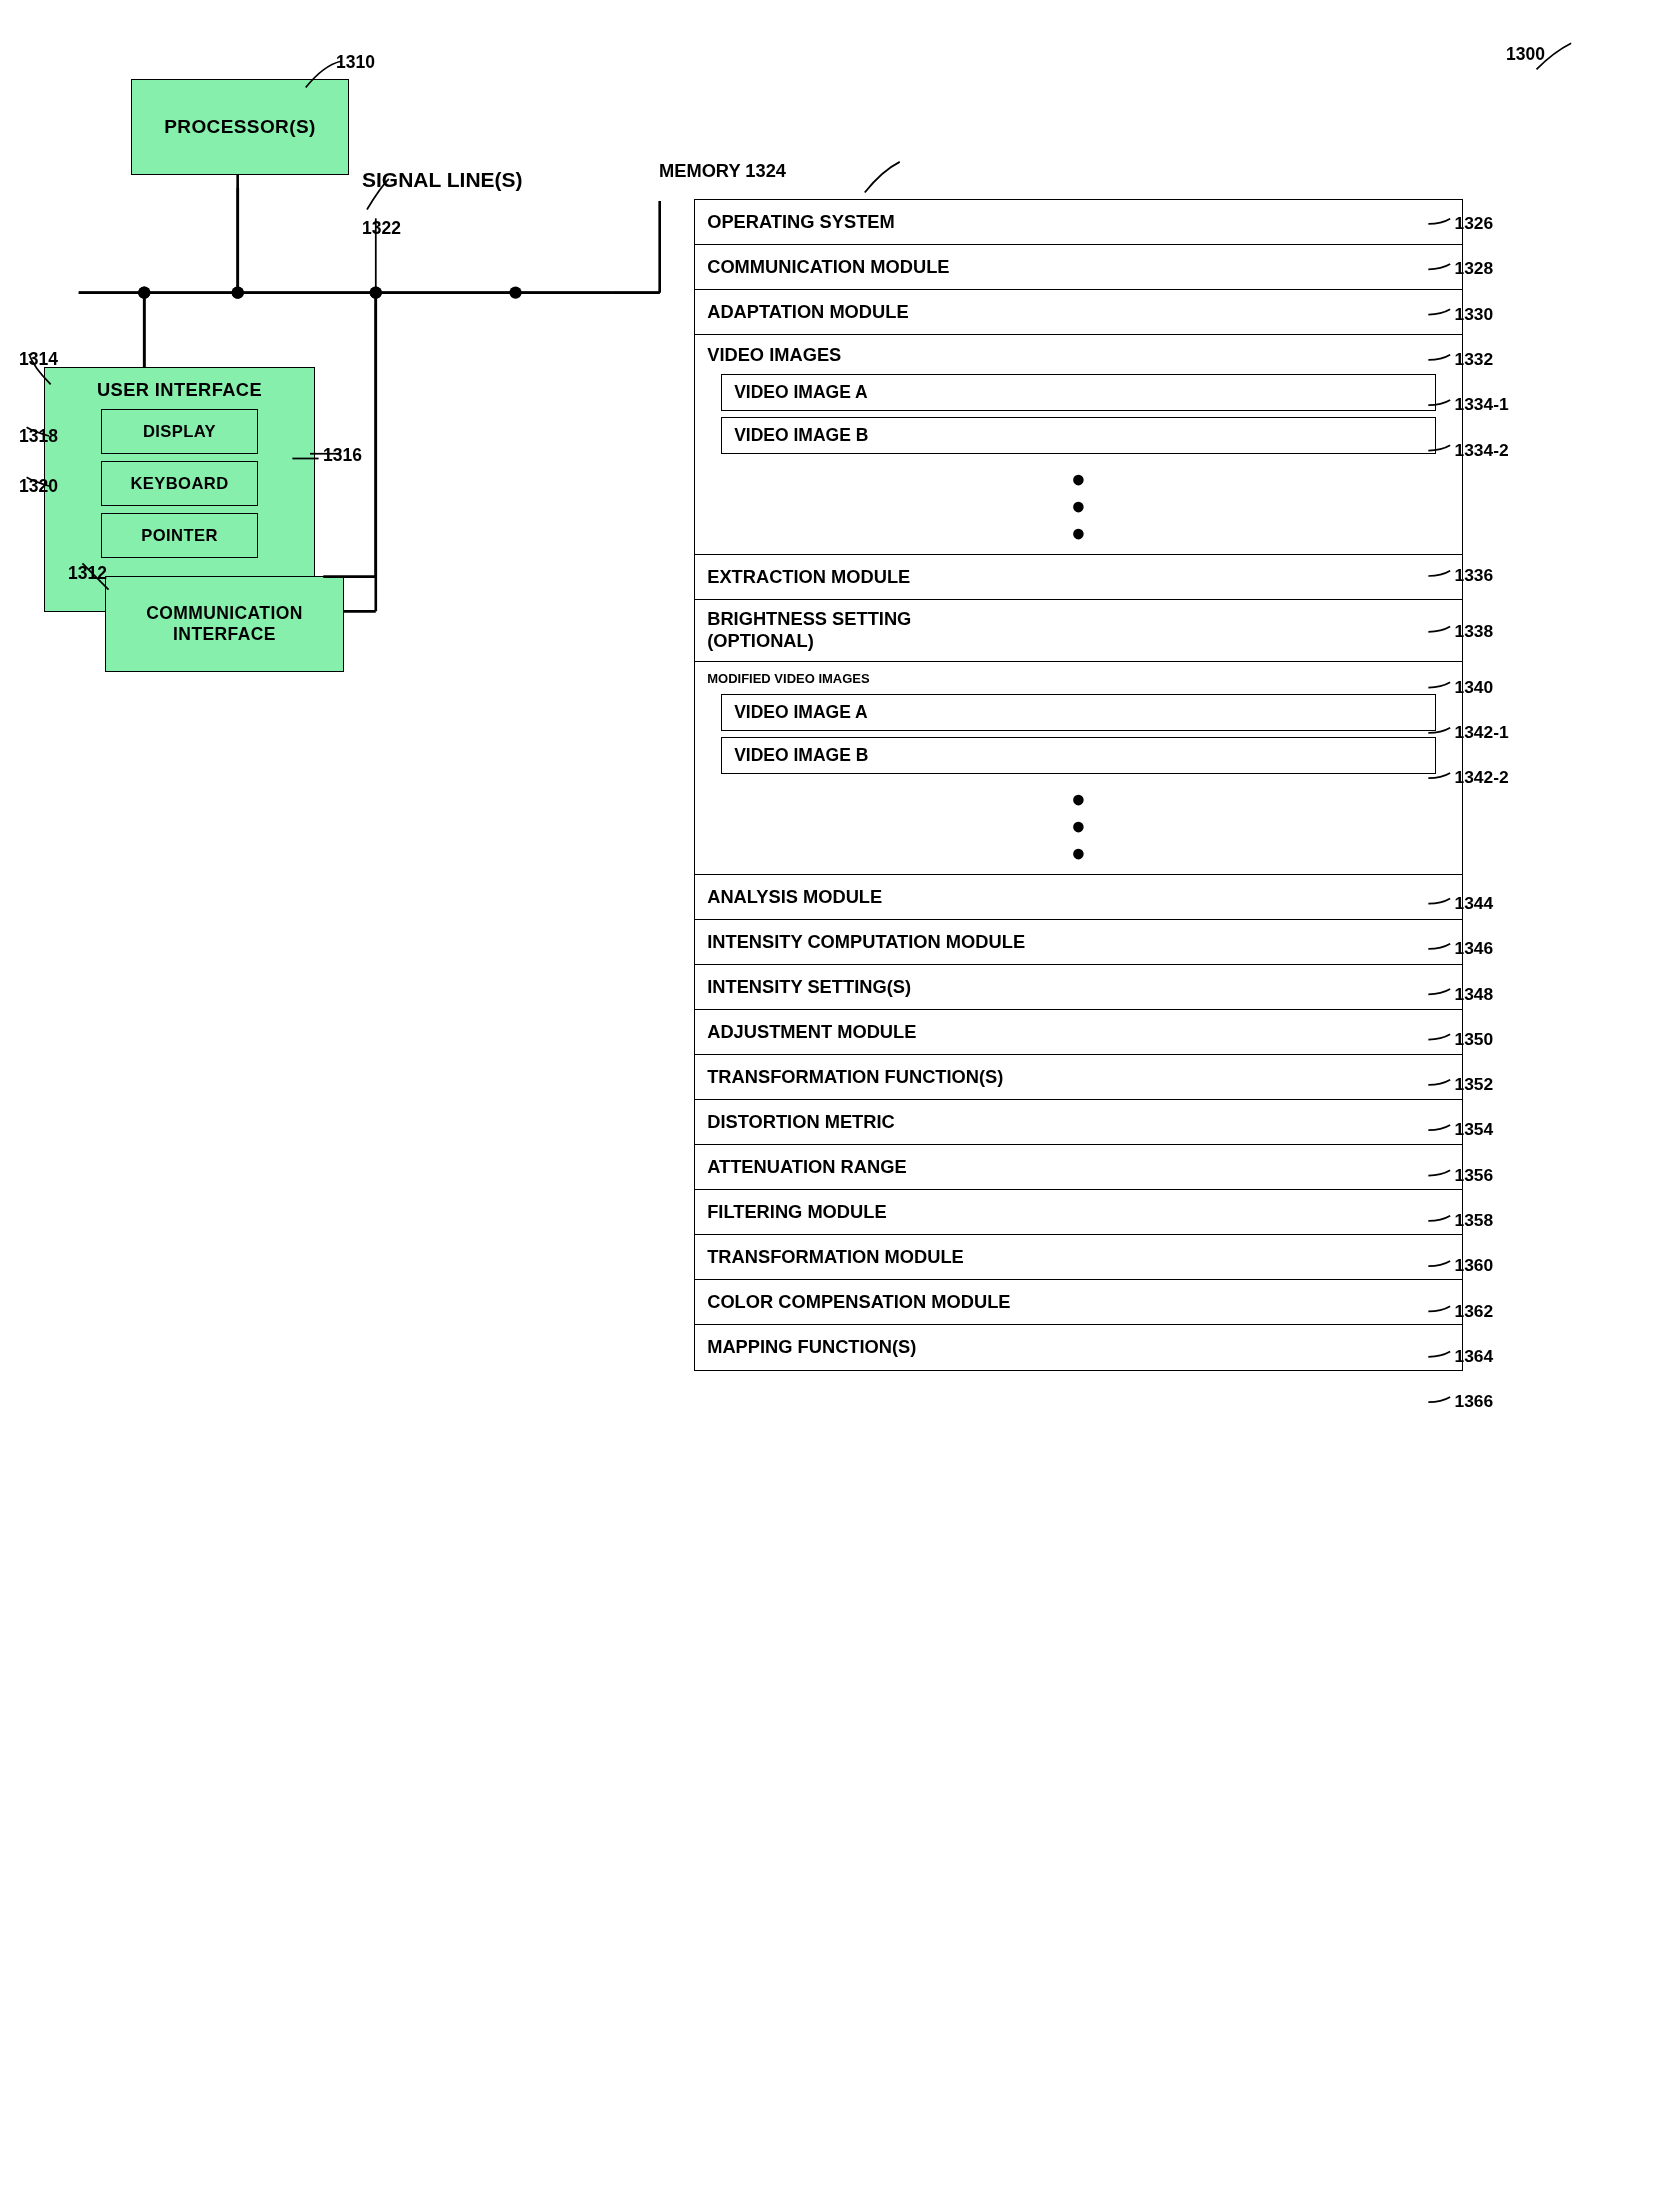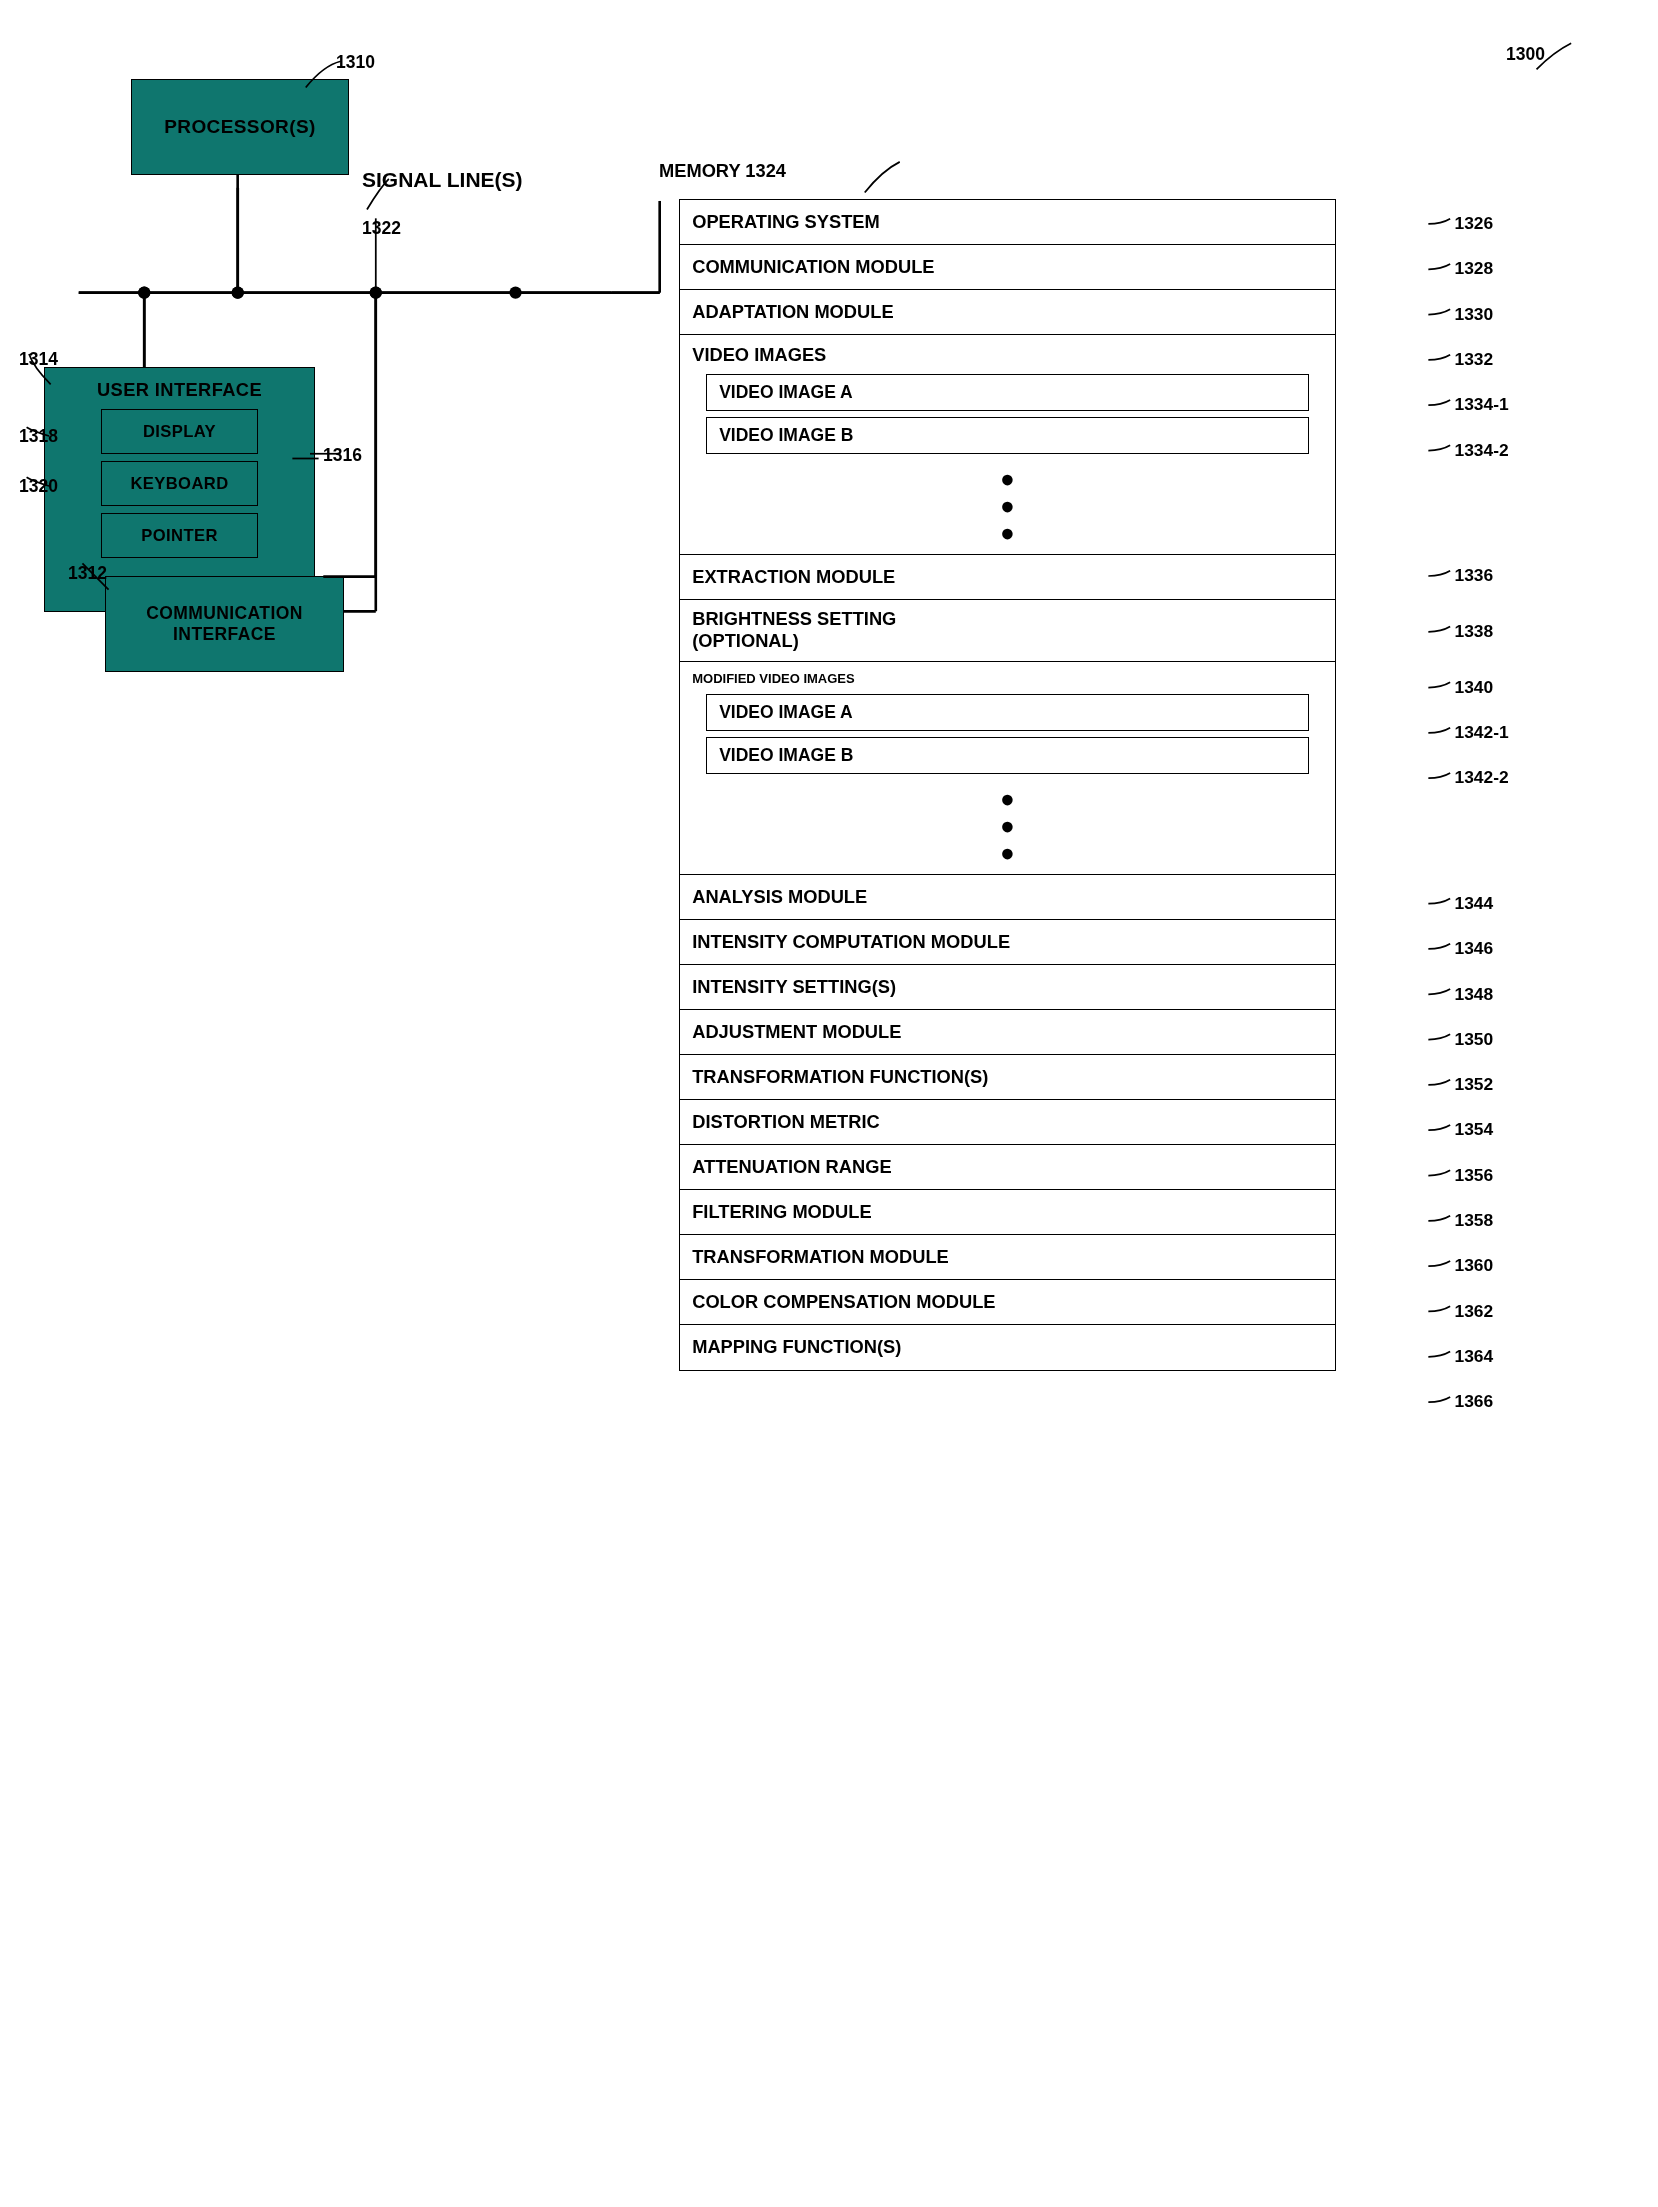--- a/index.html
+++ b/index.html
@@ -14,21 +14,21 @@
     .diagram {
       position: absolute;
       top: 0; left: 0;
       width: 1659px;
       height: 2207px;
     }
     
     .box {
       position: absolute;
       border: 1.7px solid #000;
-      background: #0f766e;
+      background: #86efac;
       display: flex;
       align-items: center;
       justify-content: center;
       text-align: center;
       font-size: 19px;
       font-weight: bold;
       letter-spacing: 0.4px;
     }
     
     .memory-container {
@@ -210,21 +210,21 @@
   </svg>
 
   <div style="position:absolute; top:160px; left:659px; font-size:18.3px; font-weight:bold;">
     <span>MEMORY 1324</span>
   </div>
 
   <svg style="position:absolute;top:153px;left:856px;width:70px;height:44px;" viewBox="0 0 80 50" width="70" height="44">
     <path d="M 10 45 Q 30 20 50 10" fill="none" stroke="#000" stroke-width="2"></path>
   </svg>
 
-  <div class="memory-container" style="left:679px; top:199px; width:657px;">
+  <div class="memory-container" style="left:694px; top:199px; width:769px;">
 
     <div class="mem-row">
       <span>OPERATING SYSTEM</span>
     </div>
 
     <div class="mem-row">
       <span>COMMUNICATION MODULE</span>
     </div>
 
     <div class="mem-row">

